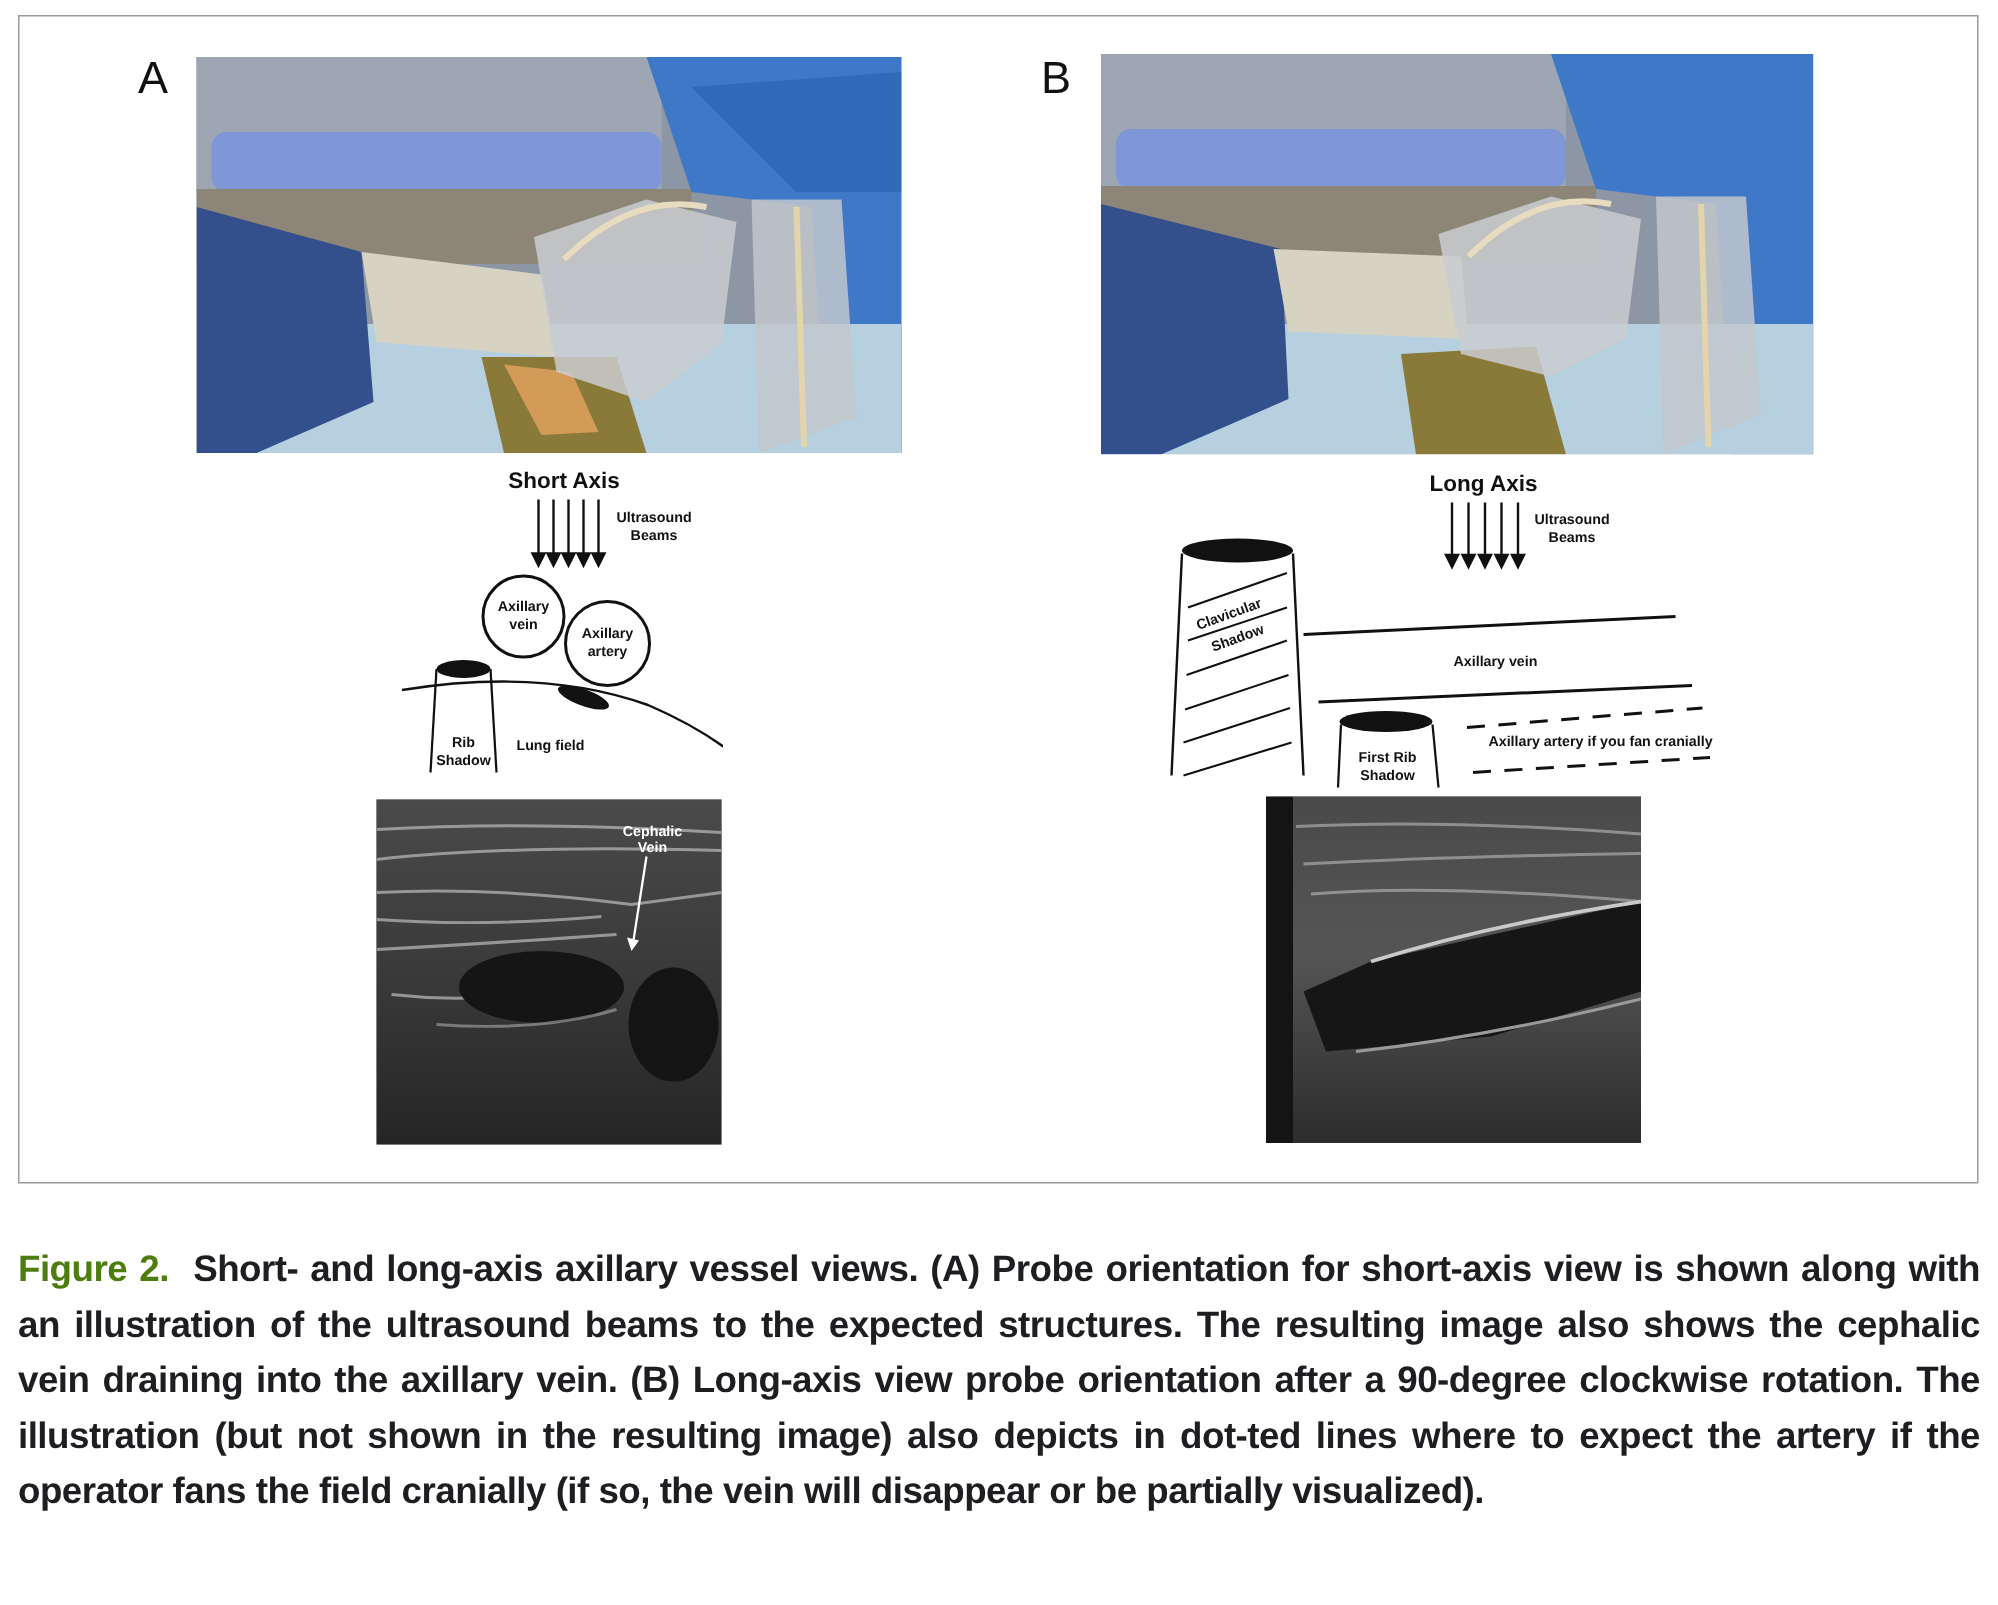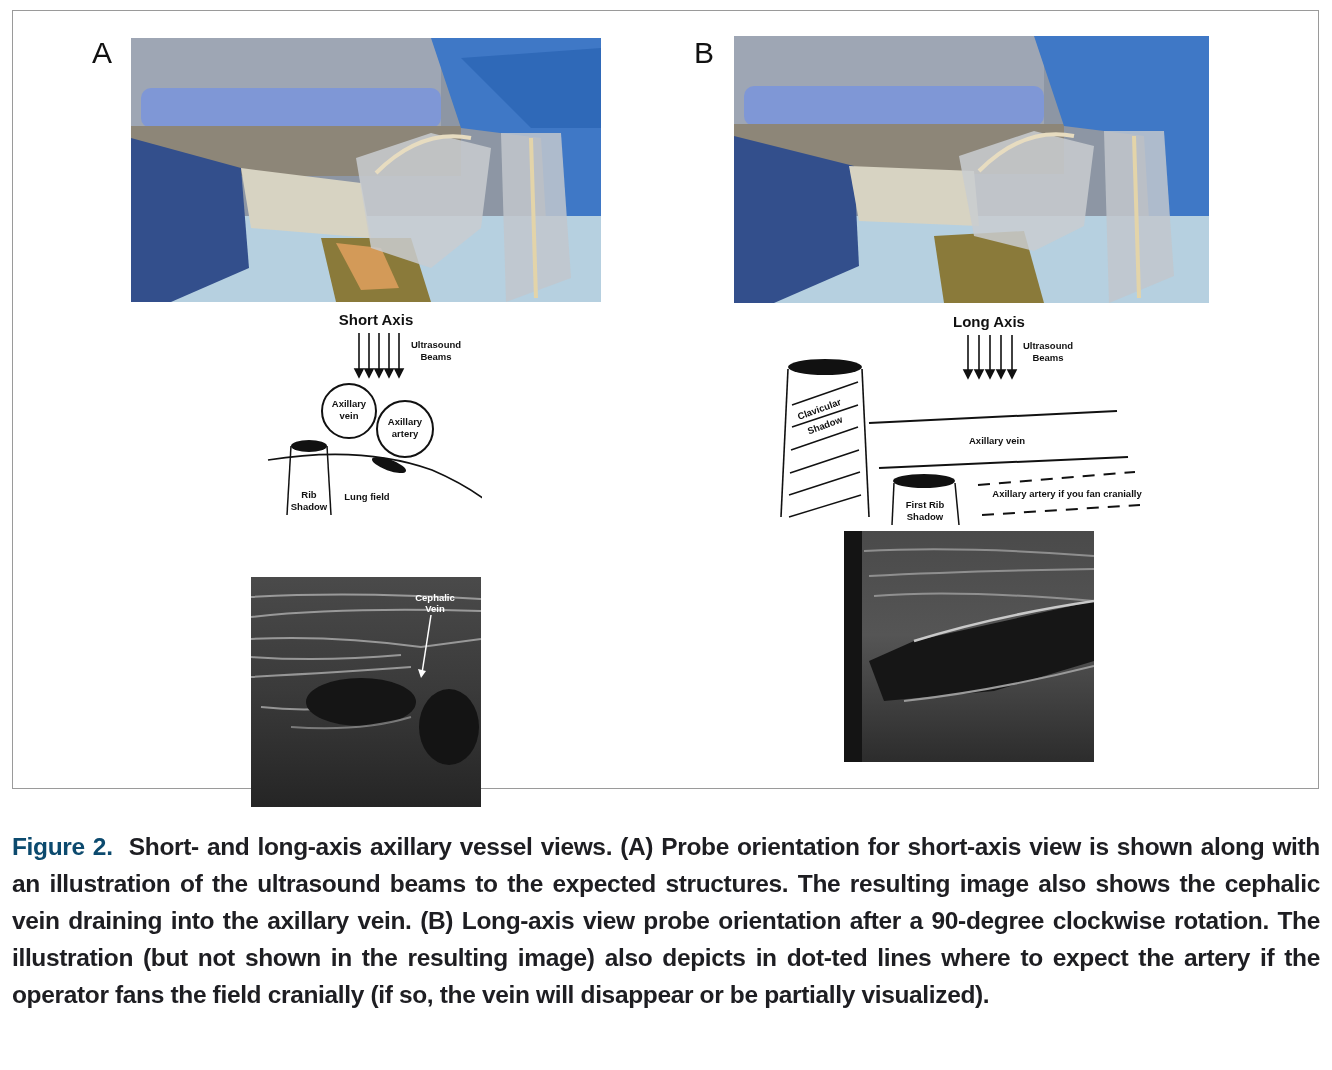--- a/index.html
+++ b/index.html
@@ -3,21 +3,21 @@
 <meta charset="utf-8">
 <style>
   html, body { margin:0; padding:0; background:#ffffff; }
   body { width:1332px; height:1070px; position:relative; overflow:hidden; font-family:"Liberation Sans", sans-serif; }
   .figure-frame { position:absolute; left:12px; top:10px; width:1307px; height:779px; border:1px solid #9a9a9a; box-sizing:border-box; background:#fff; }
   .panel-letter { position:absolute; font-family:"Liberation Sans", sans-serif; font-size:30px; color:#111; }
   .photo { position:absolute; overflow:hidden; }
   .us-img { position:absolute; overflow:hidden; background:#1a1a1a; }
   .diagram { position:absolute; }
   .caption { position:absolute; left:12px; top:828px; width:1308px; font-family:"Liberation Sans", sans-serif; font-size:24.5px; line-height:37px; color:#1e1e22; font-weight:bold; text-align:justify; letter-spacing:-0.35px; }
-  .caption .label { color:#0c4a6e; }
+  .caption .label { color:#4d7c0f; }
 </style>
 </head>
 <body>
 
 <div class="figure-frame"></div>
 
 <div class="panel-letter" style="left:92px;top:36px;">A</div>
 
 <div class="photo" style="left:131px;top:38px;width:470px;height:264px;background:#7d8c9c;">
   <svg width="470" height="264" viewBox="0 0 470 264">
@@ -64,21 +64,21 @@
   <path d="M6 155 Q100 140 170 165 Q205 180 230 200" fill="none" stroke="#111" stroke-width="1.6"></path>
   <ellipse cx="47" cy="141" rx="18" ry="6" fill="#111"></ellipse>
   <line x1="29" y1="141" x2="25" y2="210" stroke="#111" stroke-width="1.5"></line>
   <line x1="65" y1="141" x2="69" y2="210" stroke="#111" stroke-width="1.5"></line>
   <ellipse cx="127" cy="160" rx="18" ry="5.5" transform="rotate(20 127 160)" fill="#111"></ellipse>
   <text x="47" y="193" text-anchor="middle" font-family="Liberation Sans, sans-serif" font-size="9.5" font-weight="bold" fill="#111">Rib</text>
   <text x="47" y="205" text-anchor="middle" font-family="Liberation Sans, sans-serif" font-size="9.5" font-weight="bold" fill="#111">Shadow</text>
   <text x="105" y="195" text-anchor="middle" font-family="Liberation Sans, sans-serif" font-size="9.5" font-weight="bold" fill="#111">Lung field</text>
 </svg>
 
-<div class="us-img" style="left:251px;top:533px;width:230px;height:230px;margin-top:44px;">
+<div class="us-img" style="left:251px;top:533px;width:230px;height:230px;">
   <svg width="230" height="230" viewBox="0 0 230 230">
     <defs>
       <linearGradient id="usA" x1="0" y1="0" x2="0" y2="1">
         <stop offset="0" stop-color="#4a4a4a"></stop>
           <stop offset="0.5" stop-color="#3a3a3a"></stop>
           <stop offset="1" stop-color="#252525"></stop>
       </linearGradient>
     </defs>
     <rect width="230" height="230" fill="url(#usA)"></rect>
     <g stroke="#bdbdbd" stroke-width="2" fill="none" opacity="0.7">

